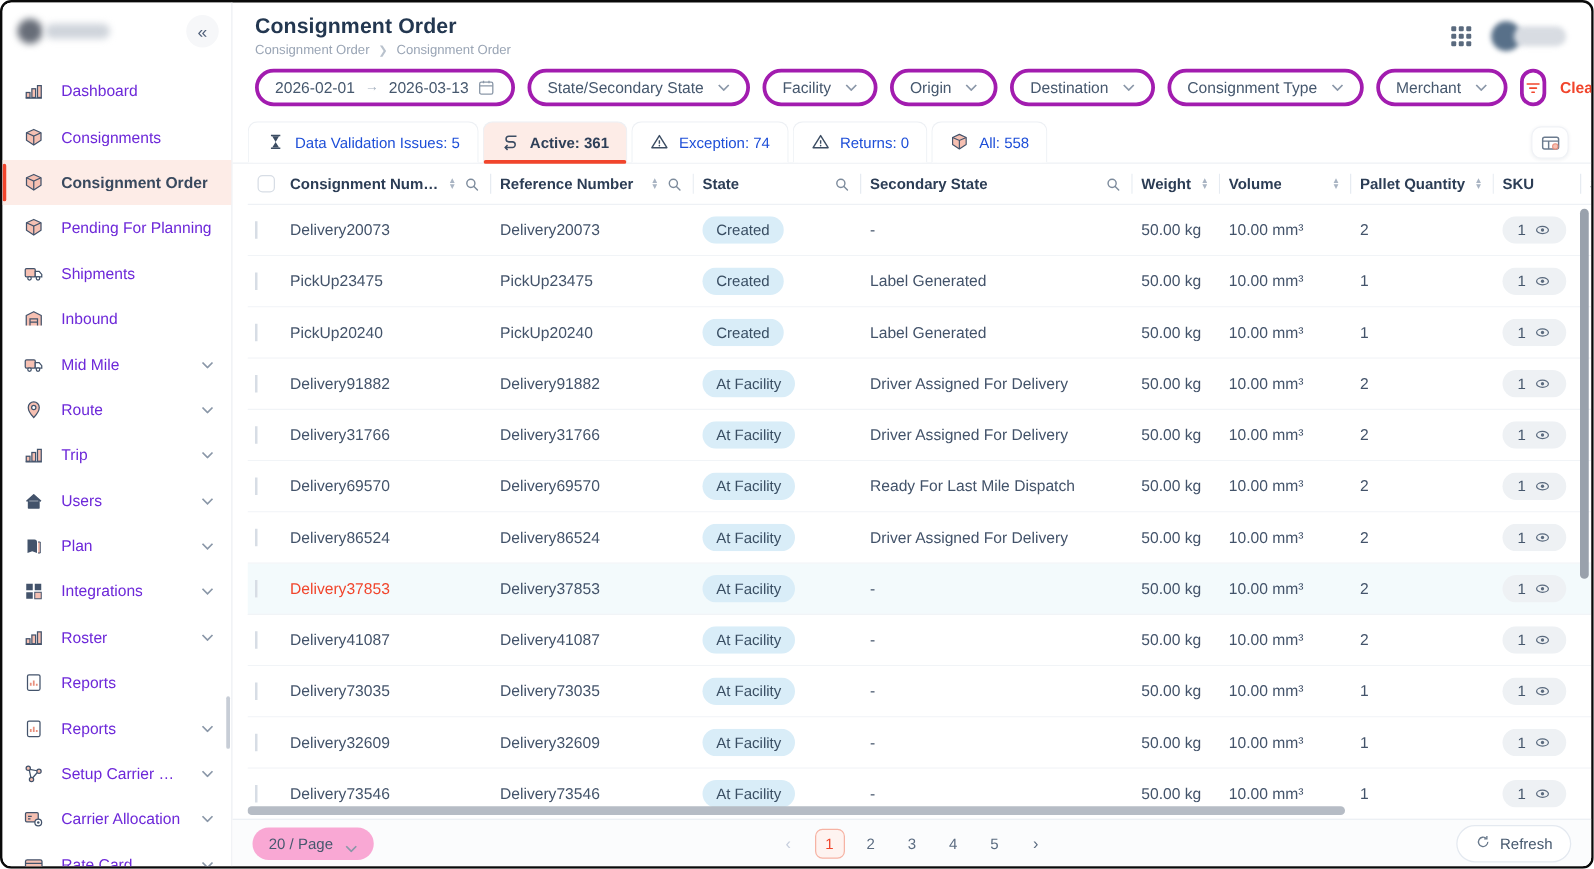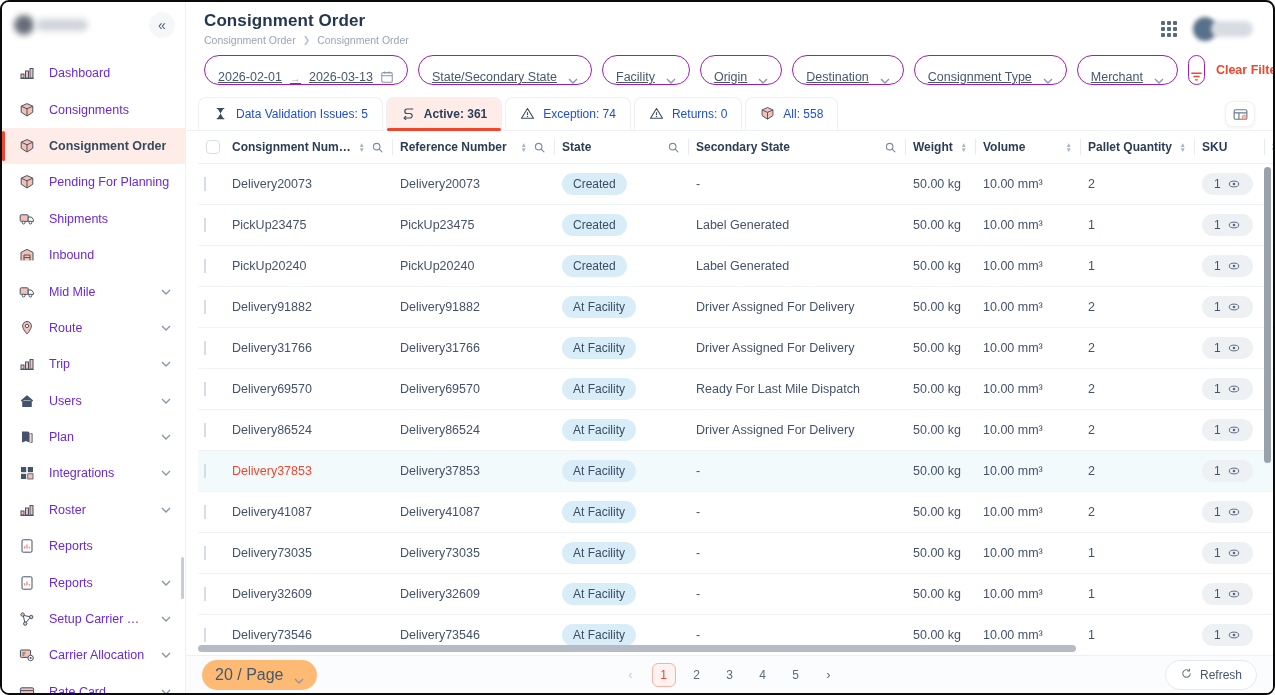--- a/index.html
+++ b/index.html
@@ -32,21 +32,21 @@
   .crumbs .sep{color:#b9c2cd;font-size:9px;}
   .top-right{display:flex;align-items:center;gap:16px;padding-top:5px;}
   .apps-grid{display:grid;grid-template-columns:repeat(3,4px);grid-gap:2px;cursor:pointer;}
   .apps-grid i{width:4px;height:4px;background:#5a6a7e;border-radius:1px;}
   .avatar{position:relative;width:62px;height:26px;cursor:pointer;}
   .avatar .av-c{position:absolute;left:0;top:1px;width:24px;height:24px;border-radius:50%;background:#587089;filter:blur(2px);}
   .avatar .av-p{position:absolute;left:18px;top:5px;width:42px;height:16px;border-radius:9px;background:#d8dce2;filter:blur(2px);}
 
   
   .filterbar{display:flex;align-items:center;gap:10px;padding:9px 18px 0 18px;white-space:nowrap;}
-  .pill{height:30px;display:inline-flex;align-items:flex-end;gap:7px;padding:0 13px;border:1px solid #a21caf;border-radius:16px;font-size:12.5px;color:#46586e;background:#fff;cursor:pointer;text-decoration:underline;}
+  .pill{height:30px;display:inline-flex;align-items:center;gap:7px;padding:0 13px;border:3px solid #a21caf;border-radius:16px;font-size:12.5px;color:#46586e;background:#fff;cursor:pointer;}
   .pill svg{flex:none;}
   .date-pill .arr{color:#a6b1bf;font-size:11px;padding:0 1px;}
   .chevi{display:flex;margin-left:4px;}
   .funnel-pill{width:36px;justify-content:center;padding:0;}
   .clear-btn{color:#f1452c;font-weight:bold;font-size:12.5px;cursor:pointer;margin-left:1px;}
   .f-spacer{flex:1;}
 
   
   .tabsrow{display:flex;align-items:flex-end;padding:12px 18px 0 12px;border-bottom:1px solid #eef1f5;position:relative;}
   .tab{display:inline-flex;align-items:center;gap:8px;padding:8px 14px 9px 14px;background:#fff;border:1px solid #edf0f4;border-bottom:none;border-radius:8px 8px 0 0;font-size:12px;color:#1d4ed8;margin-right:3px;cursor:pointer;position:relative;white-space:nowrap;}
@@ -71,21 +71,21 @@
   .tc{padding:0 8px;white-space:nowrap;overflow:hidden;text-overflow:ellipsis;}
   .tc.red{color:#f1452c;}
   .chip{display:inline-block;padding:4px 11px;background:#d9edf8;border-radius:13px;font-size:12px;color:#394e63;}
   .skupill{display:inline-flex;align-items:center;gap:6px;background:#eef1f4;border-radius:13px;padding:4px 12px;font-size:12px;color:#45566c;cursor:pointer;}
   .skupill svg{width:14px;height:14px;}
   .hscroll{position:absolute;left:0;bottom:3px;width:878px;height:7px;border-radius:4px;background:#b6bcc5;cursor:grab;}
   .vscroll{position:absolute;right:2px;top:36px;width:7px;height:296px;border-radius:4px;background:#99a1ac;cursor:grab;}
 
   
   footer{height:38px;border-top:1px solid #ecf0f4;background:#fbfcfd;display:flex;align-items:center;padding:0 16px;position:relative;flex:none;}
-  .psize{display:flex;align-items:flex-end;gap:6px;background:#fdba74;border-radius:15px;padding:6px 13px;font-size:16px;color:#46586e;cursor:pointer;}
+  .psize{display:flex;align-items:flex-end;gap:6px;background:#f9a8d4;border-radius:15px;padding:6px 13px;font-size:12px;color:#46586e;cursor:pointer;}
   .pager{position:absolute;left:50%;transform:translateX(-50%);display:flex;align-items:center;gap:9px;font-size:12px;color:#5a6b80;}
   .pg{min-width:24px;height:24px;display:flex;align-items:center;justify-content:center;border-radius:6px;cursor:pointer;padding:0 2px;}
   .pg.active{border:1px solid #f6b3a4;color:#f1452c;background:#fef3f0;}
   .pg.arrow{font-size:13px;}
   .pg.arrow.disabled{color:#c6cedd;cursor:default;}
   .refresh{margin-left:auto;display:flex;align-items:center;gap:7px;background:#fff;border:1px solid #e4e9f0;border-radius:15px;padding:6px 14px;font-size:12px;color:#46586e;cursor:pointer;}
 </style>
 </head>
 <body>
 

